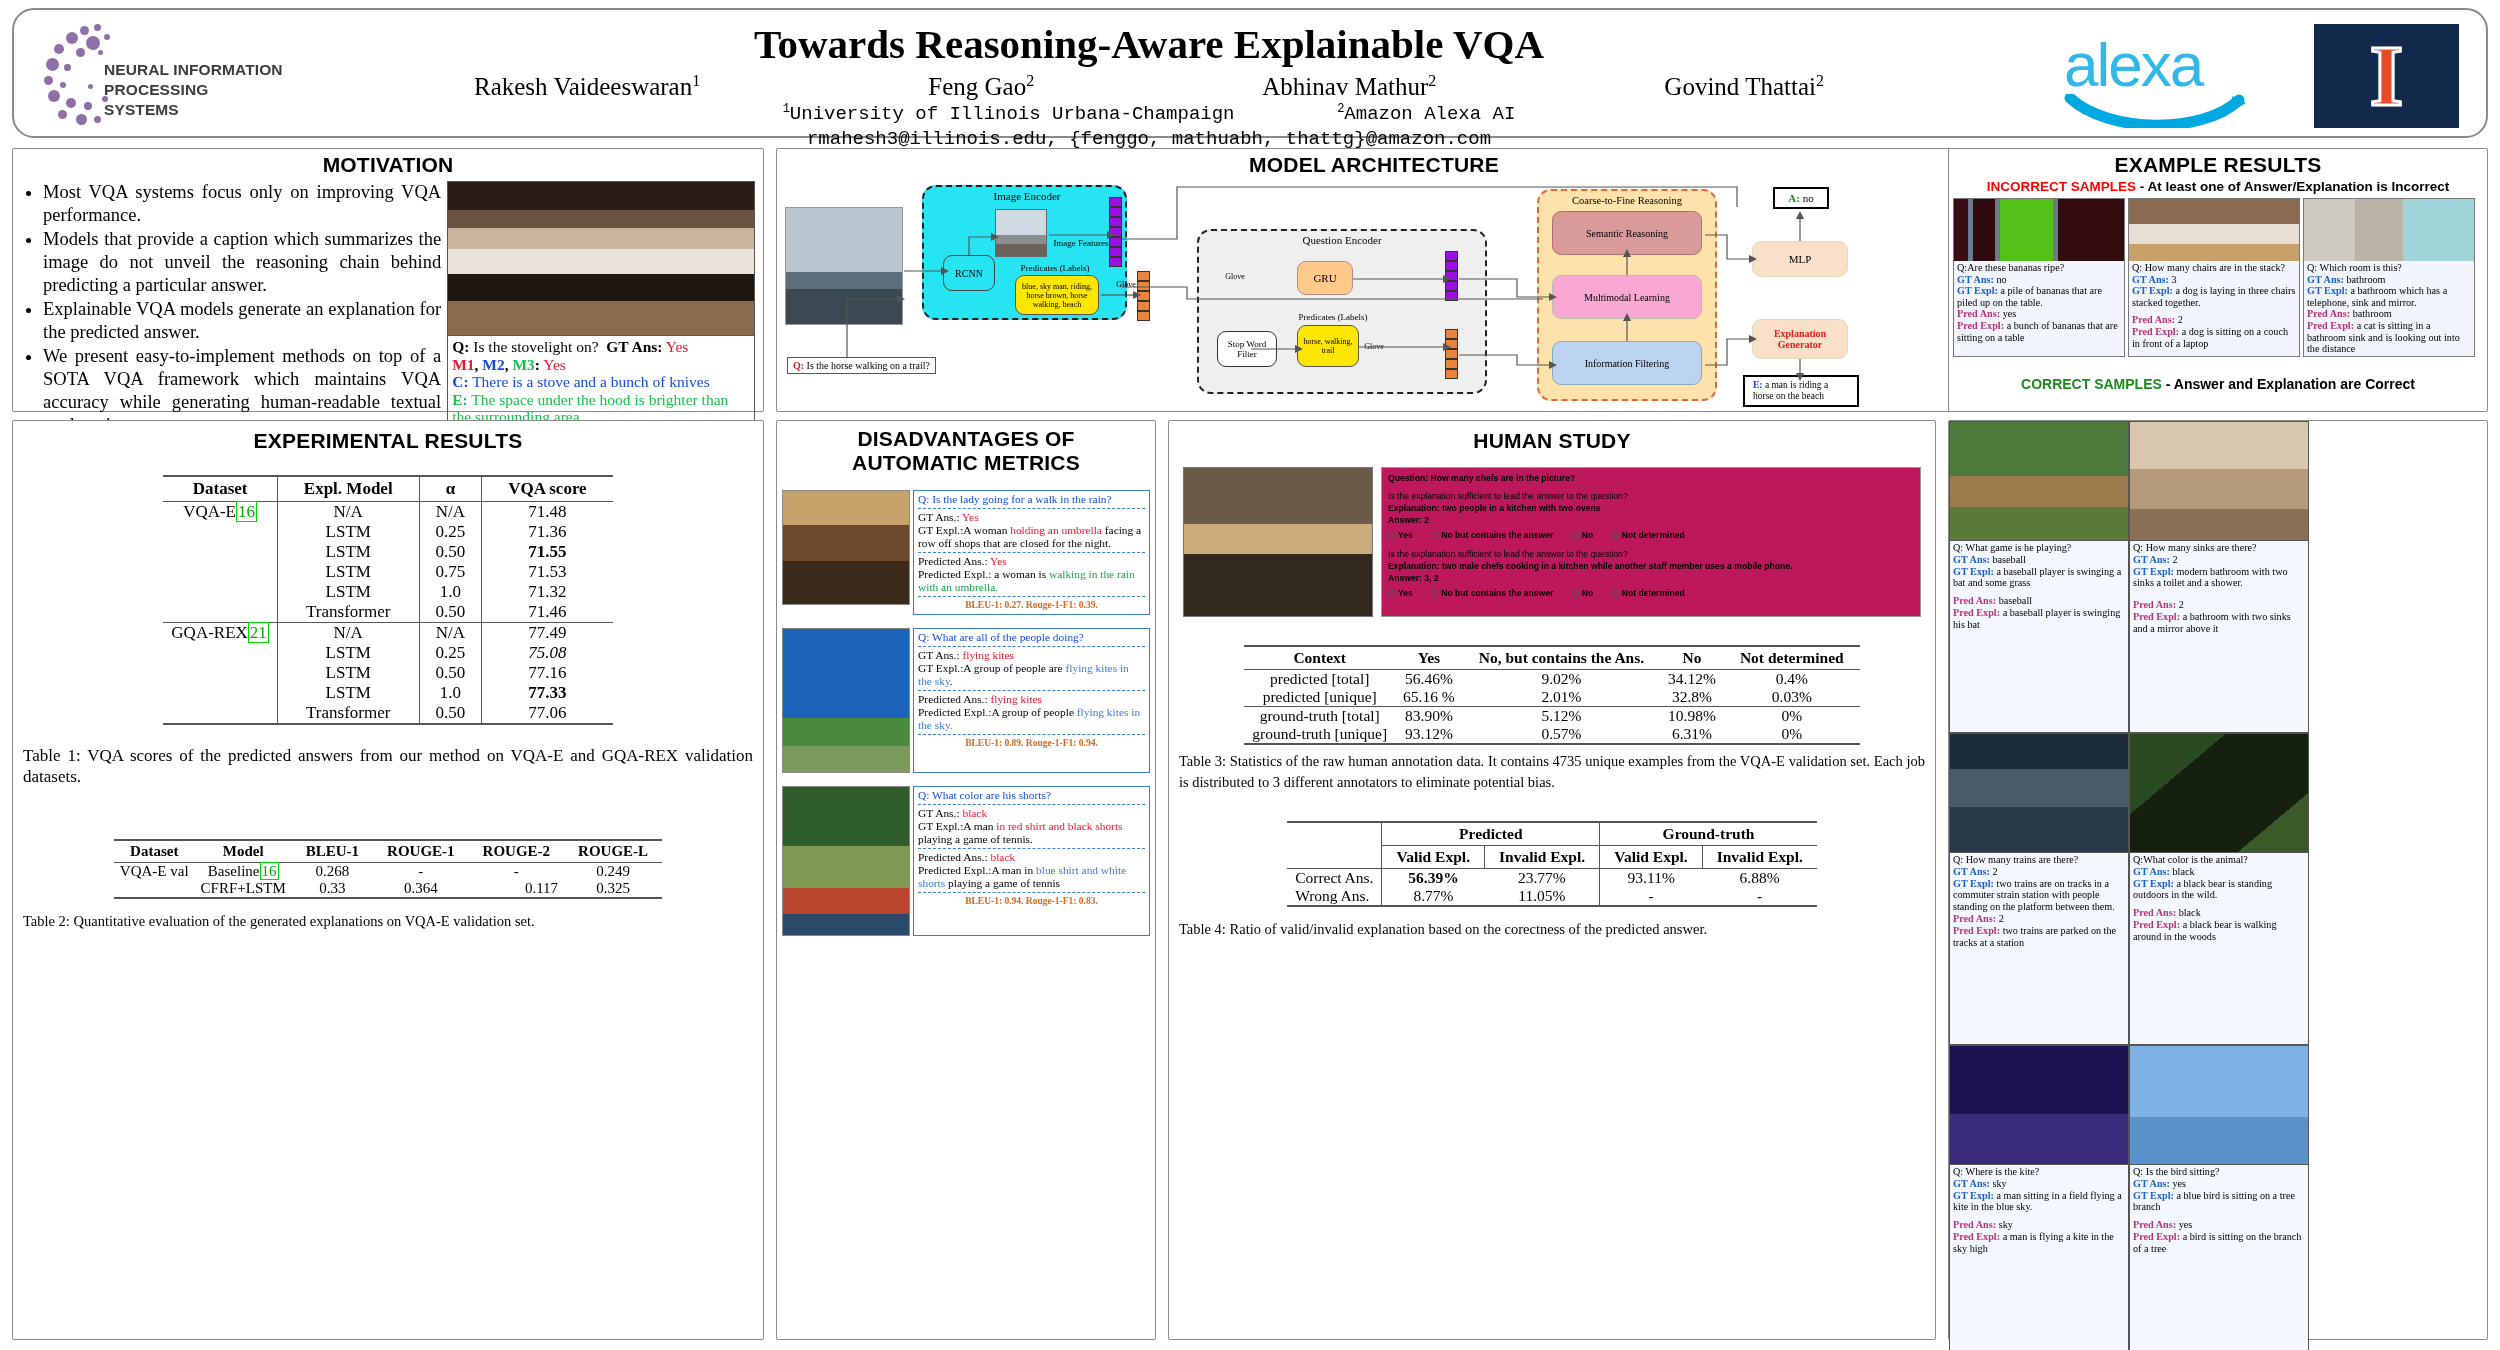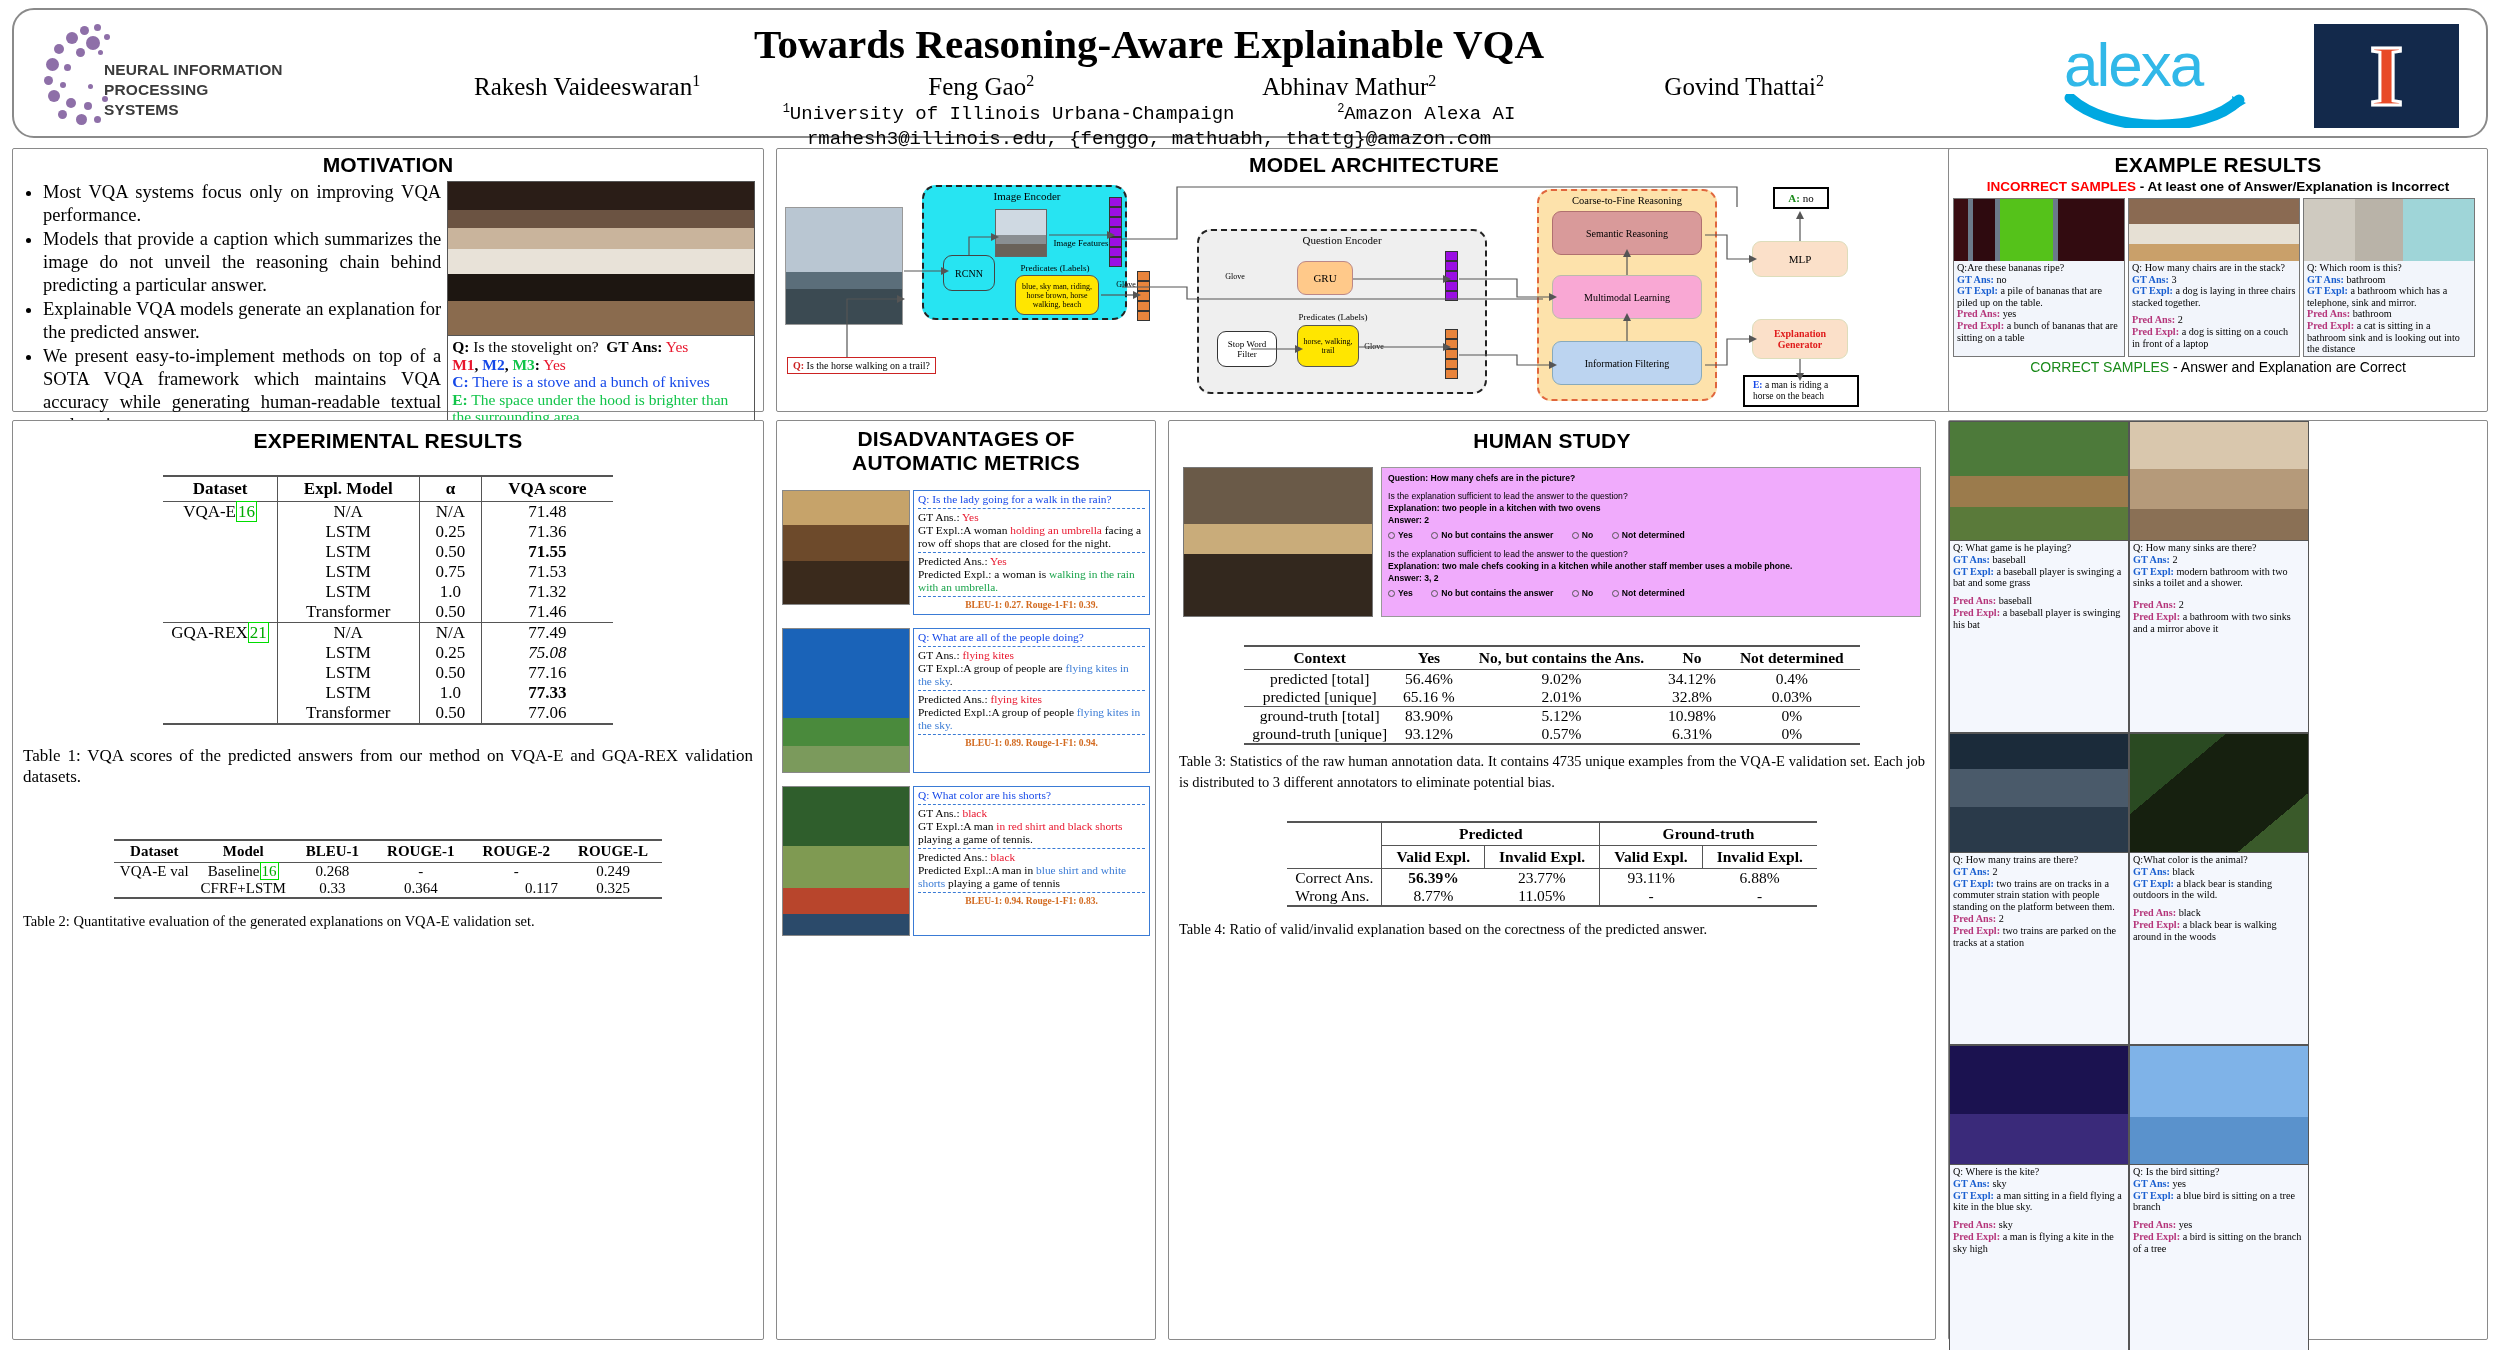--- a/index.html
+++ b/index.html
@@ -113,22 +113,22 @@
   
   #examples { left:1948px; top:148px; width:540px; height:264px; }
   .ex-sub { text-align:center; font-family:"Liberation Sans", sans-serif;
             font-weight:bold; font-size:13.5px; line-height:16px; margin-top:2px; }
   .ex-row { display:flex; gap:3px; padding:3px 4px 0 4px; }
   .ex-card { width:172px; border:1px solid #777; background:#f2f5fb; }
   .ex-thumb { width:100%; height:62px; }
   .ex-txt { font-size:10.2px; line-height:11.6px; padding:1px 3px; }
   .lbl-b { color:#1a5fd0; font-weight:bold; }
   .lbl-p { color:#b5357a; font-weight:bold; }
-  .correct-bar { font-family:"Liberation Sans", sans-serif; font-weight:normal;
-                 font-size:14px; text-align:center; margin-top:2px; }
+  .correct-bar { font-family:"Liberation Sans", sans-serif; font-weight:bold;
+                 font-size:14px; text-align:center; margin-top:19px; }
   .g { color:#1a8a1a; } .r { color:#ff0000; }
 
   
   #experimental { left:12px; top:420px; width:752px; height:920px; }
   table.sci { border-collapse:collapse; font-size:17px; font-family:"Liberation Serif", serif; }
   .sci th { font-weight:bold; }
   .tcap { font-size:17px; line-height:21px; text-align:justify; padding:6px 10px 0 10px; }
   .ref { color:#0a0; border:1.5px solid #0d0; padding:0 1px; }
 
   
@@ -136,21 +136,21 @@
   .dis-row { display:flex; gap:3px; padding:3px 5px 0 5px; }
   .dis-img { width:128px; border:1px solid #888; }
   .dis-card { flex:1; border:1.6px solid #3a7bd5; padding:2px 4px;
               font-size:11.4px; line-height:13px; background:#fff; }
   .dashed-sep { border-top:1.6px dashed #3a7bd5; margin:2px 0; }
   .metric { color:#d2691e; font-size:9.5px; text-align:center; font-weight:bold; }
 
   
   #human { left:1168px; top:420px; width:768px; height:920px; }
   .survey { border:1px solid #999; padding:4px 6px; font-size:8.6px;
-            font-family:"Liberation Sans", sans-serif; line-height:12px; background:#f0abfc; }
+            font-family:"Liberation Sans", sans-serif; line-height:12px; background:#be185d; }
   .radio { display:inline-block; width:7px; height:7px; border:1px solid #555;
            border-radius:50%; margin-right:3px; vertical-align:-1px; }
 
   
   #correct { left:1948px; top:420px; width:540px; height:920px; border:none; }
   .cs-grid { display:flex; flex-wrap:wrap; }
   .cs-cell { width:180px; }
   .cs-img { width:180px; height:120px; border:1px solid #555; }
   .cs-txt { border:1px solid #555; border-top:none; font-size:10.2px;
             line-height:11.8px; padding:1px 3px; height:192px; overflow:hidden;

